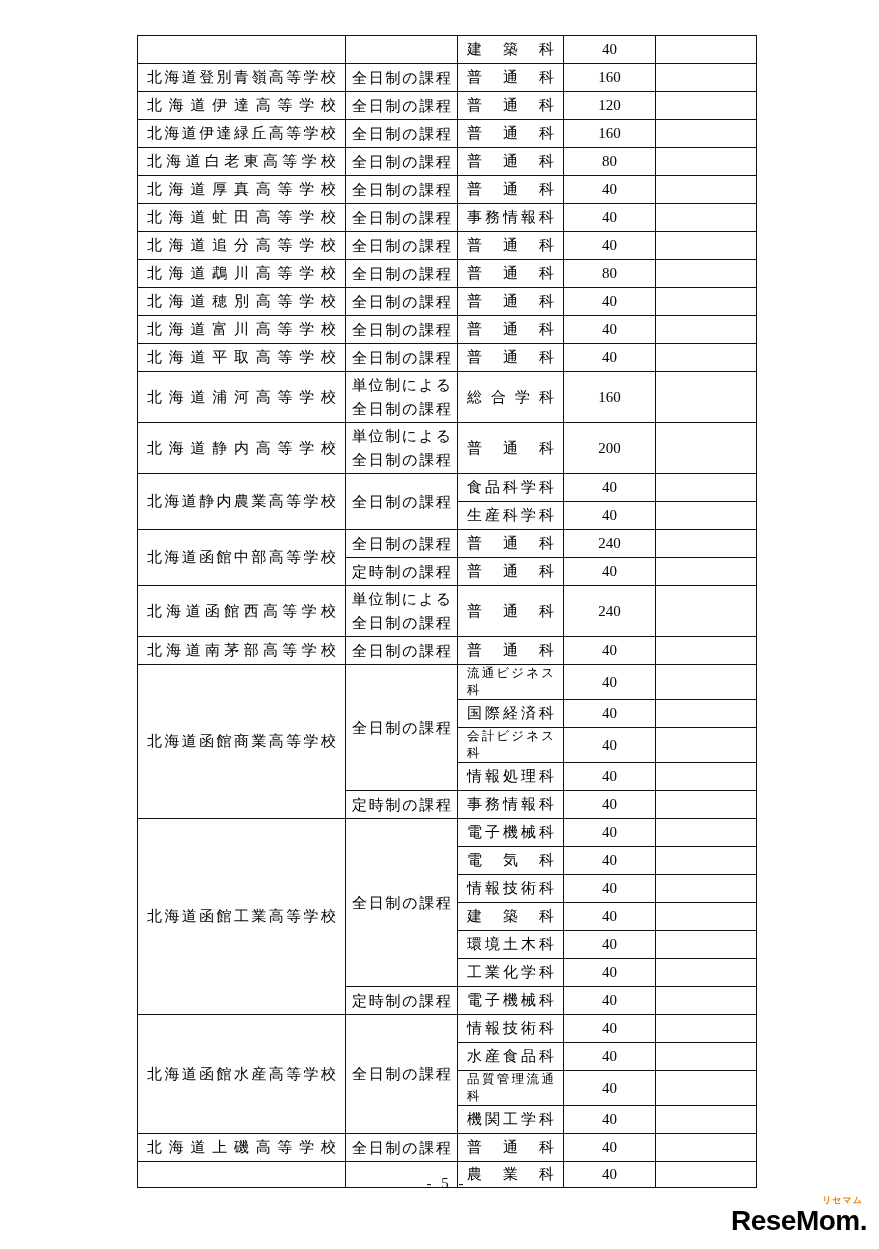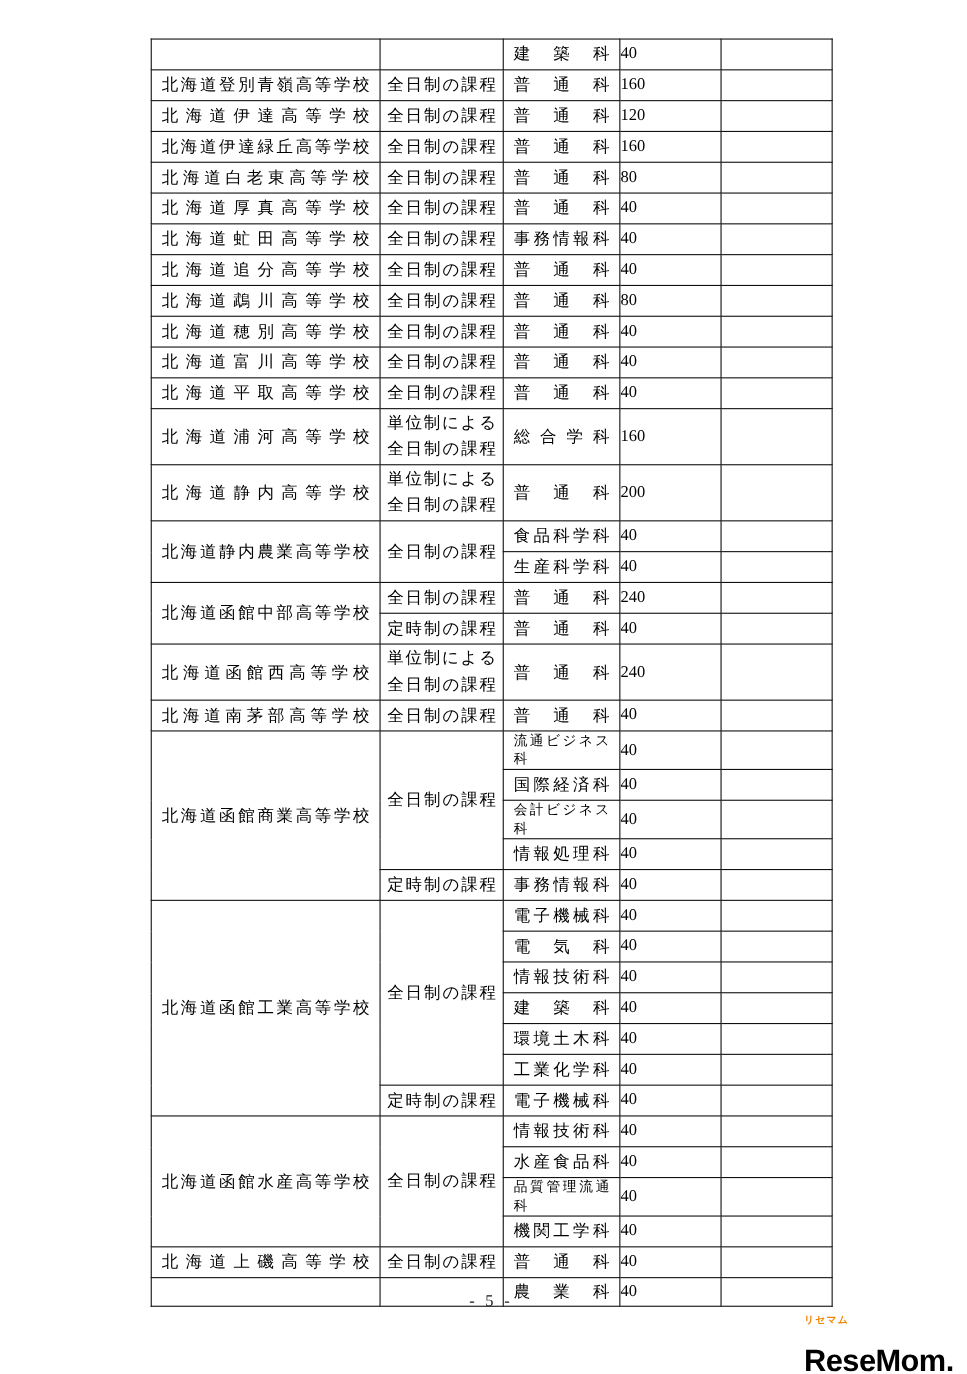--- a/index.html
+++ b/index.html
@@ -39,21 +39,21 @@
 
   .just {
     text-align: justify;
     -moz-text-align-last: justify;
     text-align-last: justify;
   }
   td.col-school .just { margin: 0 9px; }
   td.col-course .just { margin: 0 6px; line-height: 1.6; }
   td.col-dept .just { margin: 0 9px; }
   td.col-dept .squeeze { font-size: 12.5px; }
-  td.col-cap { text-align: left; }
+  td.col-cap { text-align: center; }
 
   .page-number {
     position: absolute;
     left: 137px;
     top: 1175px;
     width: 619px;
     text-align: center;
     font-size: 15px;
     letter-spacing: 3px;
     color: #111111;
@@ -64,22 +64,22 @@
     top: 1196px;
     text-align: right;
     font-family: "Liberation Sans", "DejaVu Sans", sans-serif;
     line-height: 1;
   }
   .brand-caption {
     color: #f08300;
     font-size: 9px;
     font-weight: bold;
     letter-spacing: 1px;
-    margin: 0 4px 18px 0;
-    text-align: left;
+    margin: 0 4px 2px 0;
+    text-align: right;
   }
   .brand-main {
     color: #000000;
     font-size: 28px;
     font-weight: bold;
     letter-spacing: -0.5px;
   }
 </style>
 </head>
 <body>

